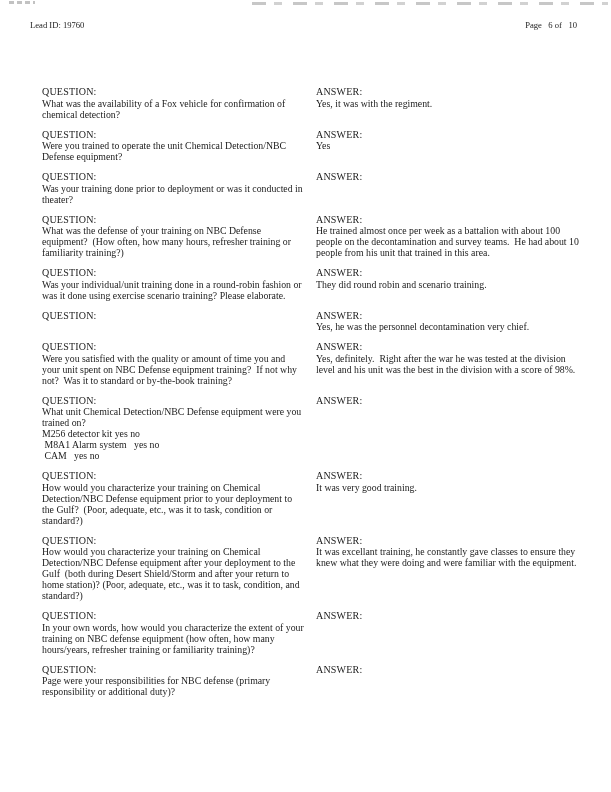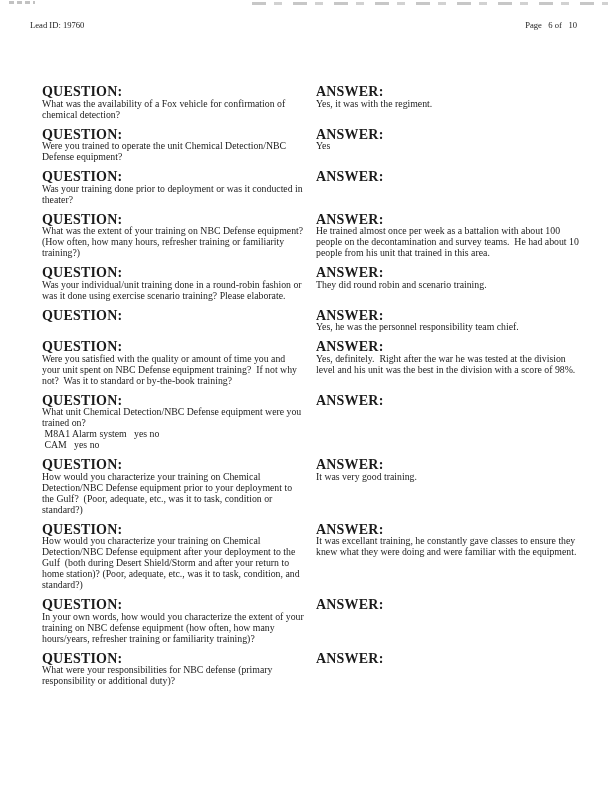--- a/index.html
+++ b/index.html
@@ -64,22 +64,22 @@
     left: 42px;
     width: 539px;
   }
   .qa-row {
     display: grid;
     grid-template-columns: 262px 1fr;
     column-gap: 11px;
     margin-bottom: 9px;
   }
   .label {
-    font-weight: bold;
-    font-size: 14px;
+    font-weight: normal;
+    font-size: 10px;
     line-height: 11.5px;
     letter-spacing: 0.2px;
   }
   .q-text, .a-text, .sub-line {
     font-size: 9.8px;
     line-height: 11px;
     white-space: pre-wrap;
   }
   .a-col {
     padding-left: 1px;
@@ -126,21 +126,21 @@
     </div>
     <div class="a-col">
       <div class="label">ANSWER:</div>
       <div class="a-text"></div>
     </div>
   </div>
 
   <div class="qa-row">
     <div class="q-col">
       <div class="label">QUESTION:</div>
-      <div class="q-text">What was the extent of your training on NBC Defense equipment?  (How often, how many hours, refresher training or familiarity training?)</div>
+      <div class="q-text">What was the defense of your training on NBC Defense equipment?  (How often, how many hours, refresher training or familiarity training?)</div>
     </div>
     <div class="a-col">
       <div class="label">ANSWER:</div>
       <div class="a-text">He trained almost once per week as a battalion with about 100 people on the decontamination and survey teams.  He had about 10 people from his unit that trained in this area.</div>
     </div>
   </div>
 
   <div class="qa-row">
     <div class="q-col">
       <div class="label">QUESTION:</div>
@@ -151,39 +151,40 @@
       <div class="a-text">They did round robin and scenario training.</div>
     </div>
   </div>
 
   <div class="qa-row">
     <div class="q-col">
       <div class="label">QUESTION:</div>
     </div>
     <div class="a-col">
       <div class="label">ANSWER:</div>
-      <div class="a-text">Yes, he was the personnel responsibility team chief.</div>
+      <div class="a-text">Yes, he was the personnel decontamination very chief.</div>
     </div>
   </div>
 
   <div class="qa-row">
     <div class="q-col">
       <div class="label">QUESTION:</div>
       <div class="q-text">Were you satisfied with the quality or amount of time you and your unit spent on NBC Defense equipment training?  If not why not?  Was it to standard or by-the-book training?</div>
     </div>
     <div class="a-col">
       <div class="label">ANSWER:</div>
       <div class="a-text">Yes, definitely.  Right after the war he was tested at the division level and his unit was the best in the division with a score of 98%.</div>
     </div>
   </div>
 
   <div class="qa-row">
     <div class="q-col">
       <div class="label">QUESTION:</div>
       <div class="q-text">What unit Chemical Detection/NBC Defense equipment were you trained on?</div>
+    <div class="sub-line">M256 detector kit yes no</div>
         <div class="sub-line"> M8A1 Alarm system   yes no</div>
         <div class="sub-line"> CAM   yes no</div>
       </div>
     <div class="a-col">
       <div class="label">ANSWER:</div>
       <div class="a-text"></div>
     </div>
   </div>
 
   <div class="qa-row">
@@ -215,20 +216,20 @@
     </div>
     <div class="a-col">
       <div class="label">ANSWER:</div>
       <div class="a-text"></div>
     </div>
   </div>
 
   <div class="qa-row">
     <div class="q-col">
       <div class="label">QUESTION:</div>
-      <div class="q-text">What were your responsibilities for NBC defense (primary responsibility or additional duty)?</div>
+      <div class="q-text">Page were your responsibilities for NBC defense (primary responsibility or additional duty)?</div>
     </div>
     <div class="a-col">
       <div class="label">ANSWER:</div>
       <div class="a-text"></div>
     </div>
   </div>
 </div>
 
 </body></html>

